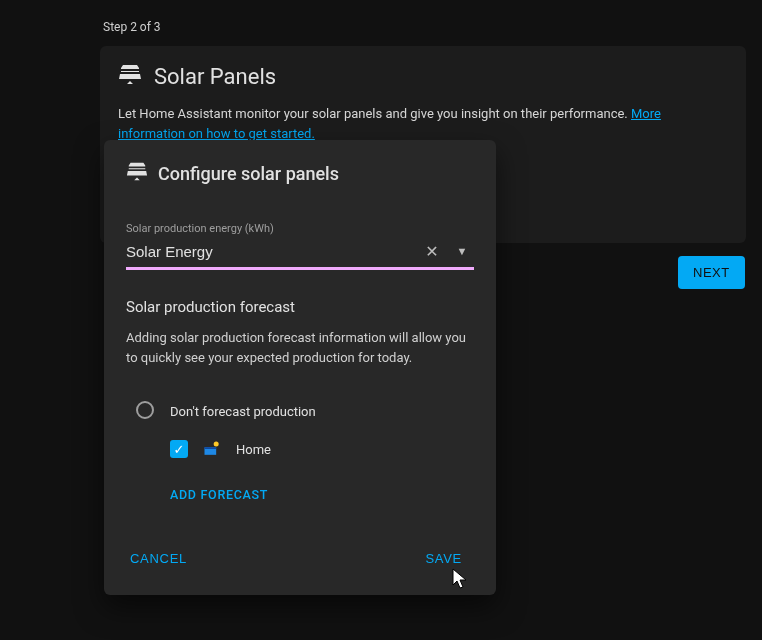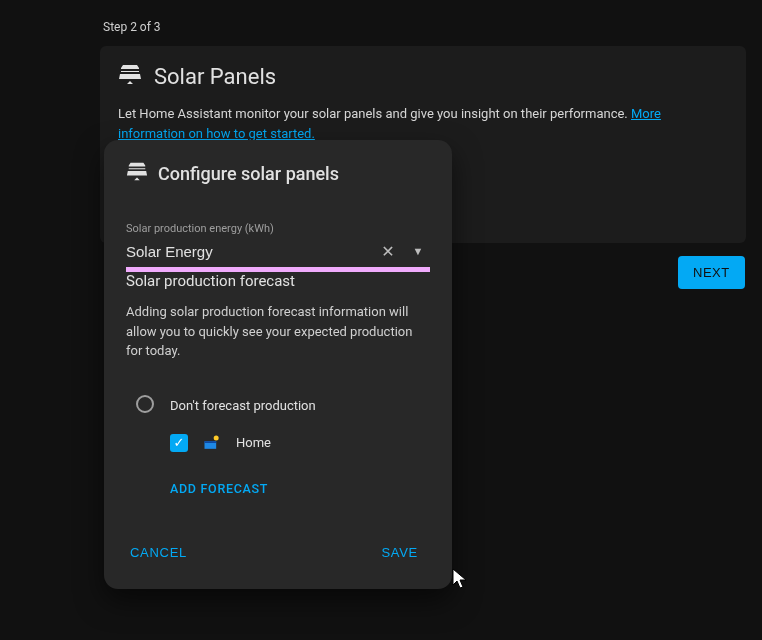--- a/index.html
+++ b/index.html
@@ -62,23 +62,23 @@
       letter-spacing: .5px;
       padding: 9px 15px;
       border-radius: 4px;
       border: none;
       cursor: pointer;
     }
     .dialog {
       position: absolute;
       top: 140px;
       left: 104px;
-      width: 348px;
+      width: 392px;
       background: #282828;
-      border-radius: 14px;
+      border-radius: 6px;
       box-shadow: 0 12px 28px rgba(0,0,0,.55);
       padding: 20px 22px 18px 22px;
     }
     .dialog-header {
       display: flex;
       align-items: center;
       gap: 10px;
       margin-bottom: 36px;
     }
     .dialog-header .icon svg { width: 22px; height: 22px; fill: #e1e1e1; }
@@ -89,22 +89,23 @@
     }
     .field-label {
       font-size: 11px;
       color: #9e9e9e;
       margin-bottom: 4px;
       display: block;
     }
     .field-row {
       display: flex;
       align-items: center;
-      border-bottom: 5px solid #f0abfc;
+      border-bottom: 3px solid #f0abfc;
       padding-bottom: 4px;
+      margin-bottom: 28px;
     }
     .field-value {
       flex: 1;
       font-size: 15px;
       color: #e1e1e1;
       background: transparent;
       border: none;
       outline: none;
     }
     .clear-btn, .dd-btn {

